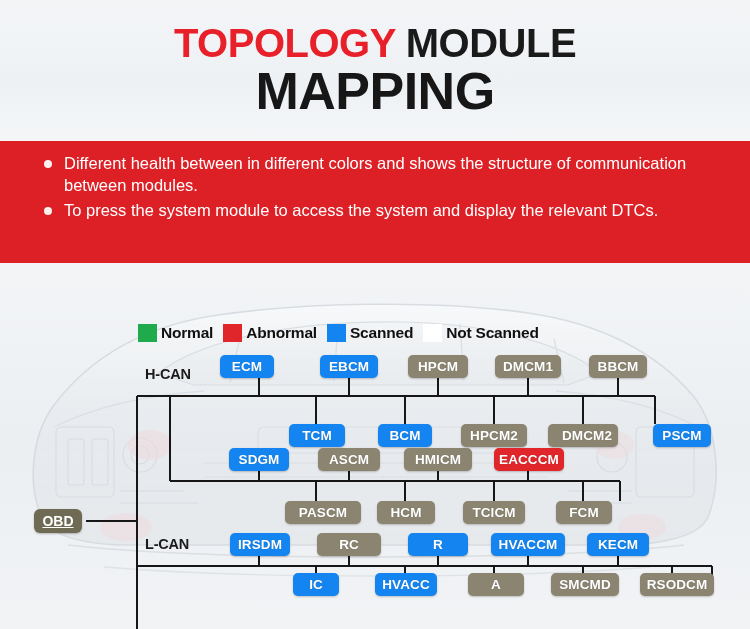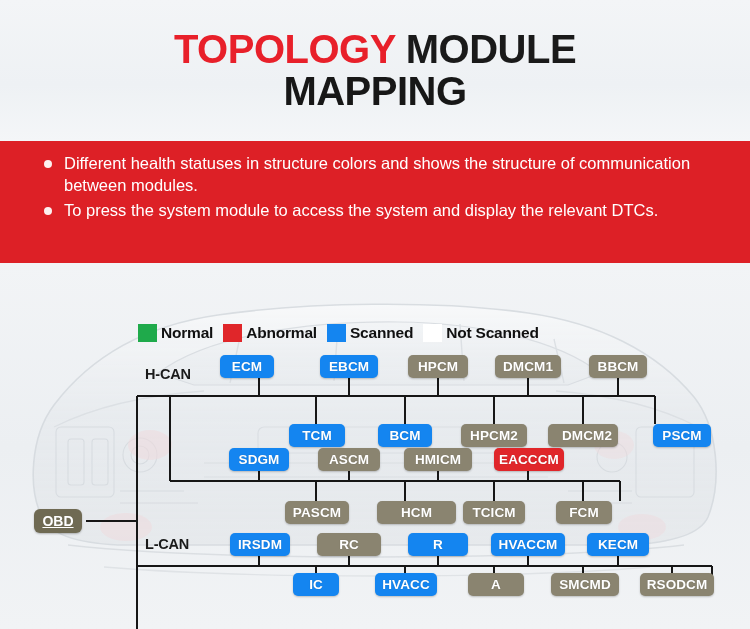--- a/index.html
+++ b/index.html
@@ -16,21 +16,21 @@
   .title-block {
     position: absolute; left: 0; top: 0; width: 750px; height: 141px;
     background: linear-gradient(180deg,#f3f5f7 0%, #eef1f4 60%, #f4f6f8 100%);
     display: flex; flex-direction: column; align-items: center; justify-content: center;
   }
   .title-line1 {
     font-size: 40px; font-weight: 900; letter-spacing: -0.5px;
     line-height: 1.02; white-space: nowrap;
   }
   .title-line2 {
-    font-size: 40px; font-weight: 900; letter-spacing: -0.5px;
+    font-size: 52px; font-weight: 900; letter-spacing: -0.5px;
     line-height: 1.05; color:#171717;
   }
   .t-red { color:#e8202a; }
   .t-dark { color:#1a1a1a; }
 
   
   .banner {
     position: absolute; left: 0; top: 141px; width: 750px; height: 122px;
     background: #dd2026;
     padding: 12px 34px 10px 44px;
@@ -98,21 +98,21 @@
 <div id="page">
 
   <div class="title-block">
     <div class="title-line1"><span class="t-red">TOPOLOGY</span><span class="t-dark"> MODULE</span></div>
     <div class="title-line2">MAPPING</div>
   </div>
 
   <div class="banner">
     <div class="bullet-row">
       <span class="bullet-dot"></span>
-      <span>Different health statuses in structure colors and shows the structure of communication between modules.</span>
+      <span>Different health between in different colors and shows the structure of communication between modules.</span>
     </div>
     <div class="bullet-row">
       <span class="bullet-dot"></span>
       <span>To press the system module to access the system and display the relevant DTCs.</span>
     </div>
   </div>
 
   <div class="diagram">
 
     <div class="car-ghost">
@@ -256,22 +256,22 @@
     <div class="node blue" style="left:378px; top:161px; width:54px;">BCM</div>
     <div class="node taupe" style="left:461px; top:161px; width:66px;">HPCM2</div>
     <div class="node taupe" style="left:548px; top:161px; width:70px;padding-left:8px;">DMCM2</div>
     <div class="node blue" style="left:653px; top:161px; width:58px;">PSCM</div>
 
     <div class="node blue" style="left:229px; top:185px; width:60px;">SDGM</div>
     <div class="node taupe" style="left:318px; top:185px; width:62px;">ASCM</div>
     <div class="node taupe" style="left:404px; top:185px; width:68px;">HMICM</div>
     <div class="node red" style="left:494px; top:185px; width:70px;">EACCCM</div>
 
-    <div class="node taupe" style="left:285px; top:238px; width:64px;">PASCM</div>
-    <div class="node taupe" style="left:377px; top:238px; width:79px;">HCM</div>
+    <div class="node taupe" style="left:285px; top:238px; width:76px;">PASCM</div>
+    <div class="node taupe" style="left:377px; top:238px; width:58px;">HCM</div>
     <div class="node taupe" style="left:463px; top:238px; width:62px;">TCICM</div>
     <div class="node taupe" style="left:556px; top:238px; width:56px;">FCM</div>
 
     <div class="node blue" style="left:230px; top:270px; width:60px;">IRSDM</div>
     <div class="node taupe" style="left:317px; top:270px; width:64px;">RC</div>
     <div class="node blue" style="left:408px; top:270px; width:60px;">R</div>
     <div class="node blue" style="left:491px; top:270px; width:74px;">HVACCM</div>
     <div class="node blue" style="left:587px; top:270px; width:62px;">KECM</div>
 
     <div class="node blue" style="left:293px; top:310px; width:46px;">IC</div>

